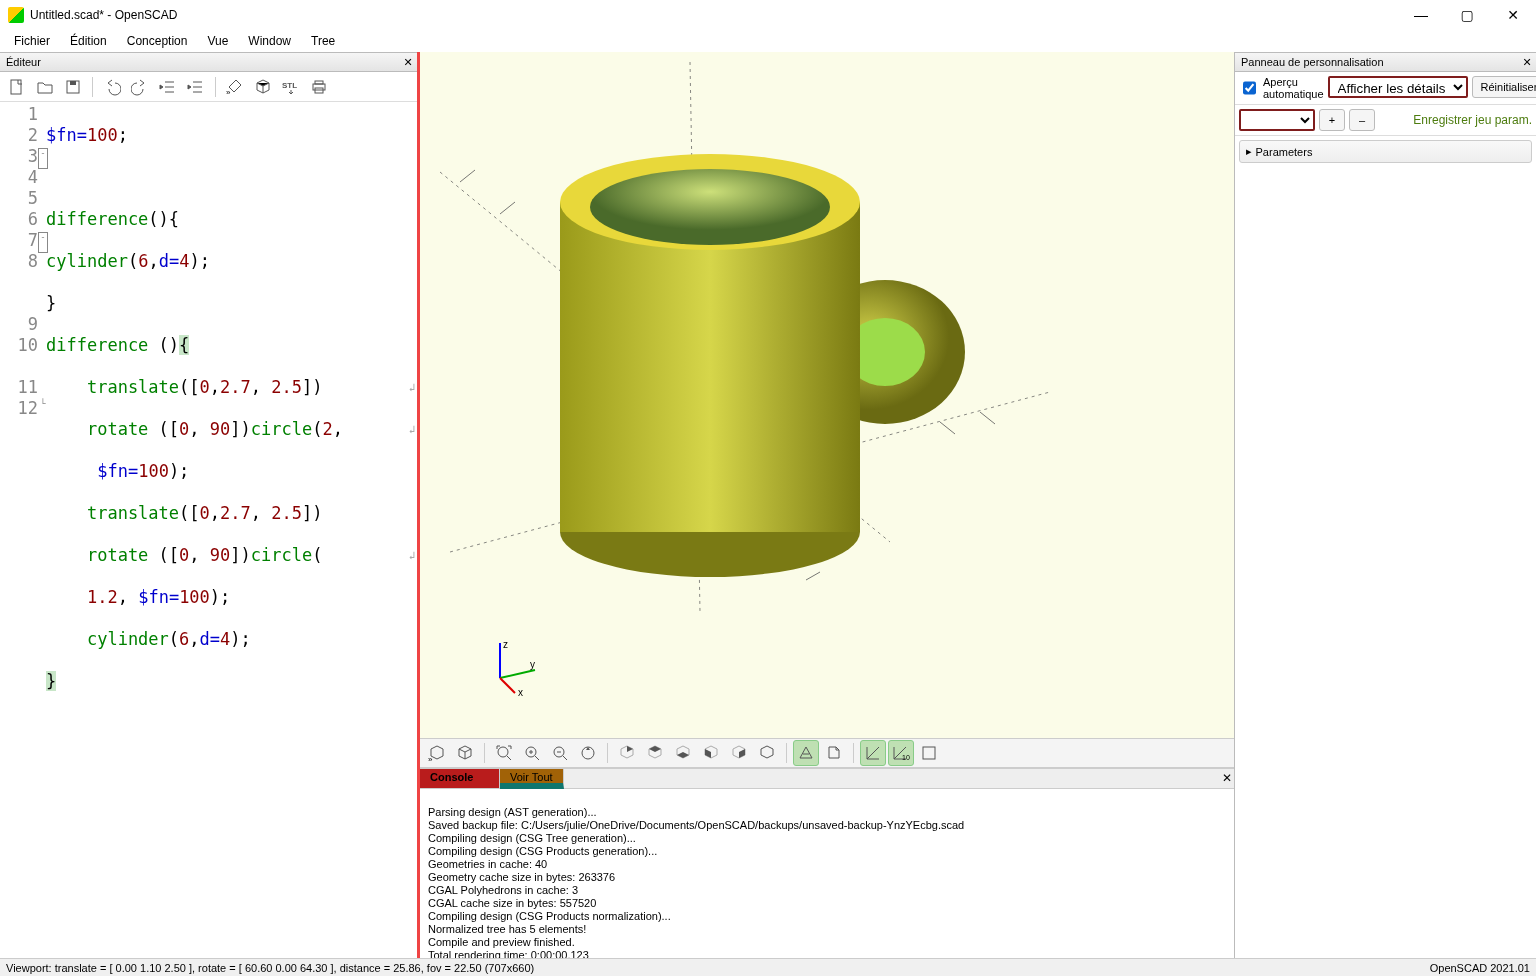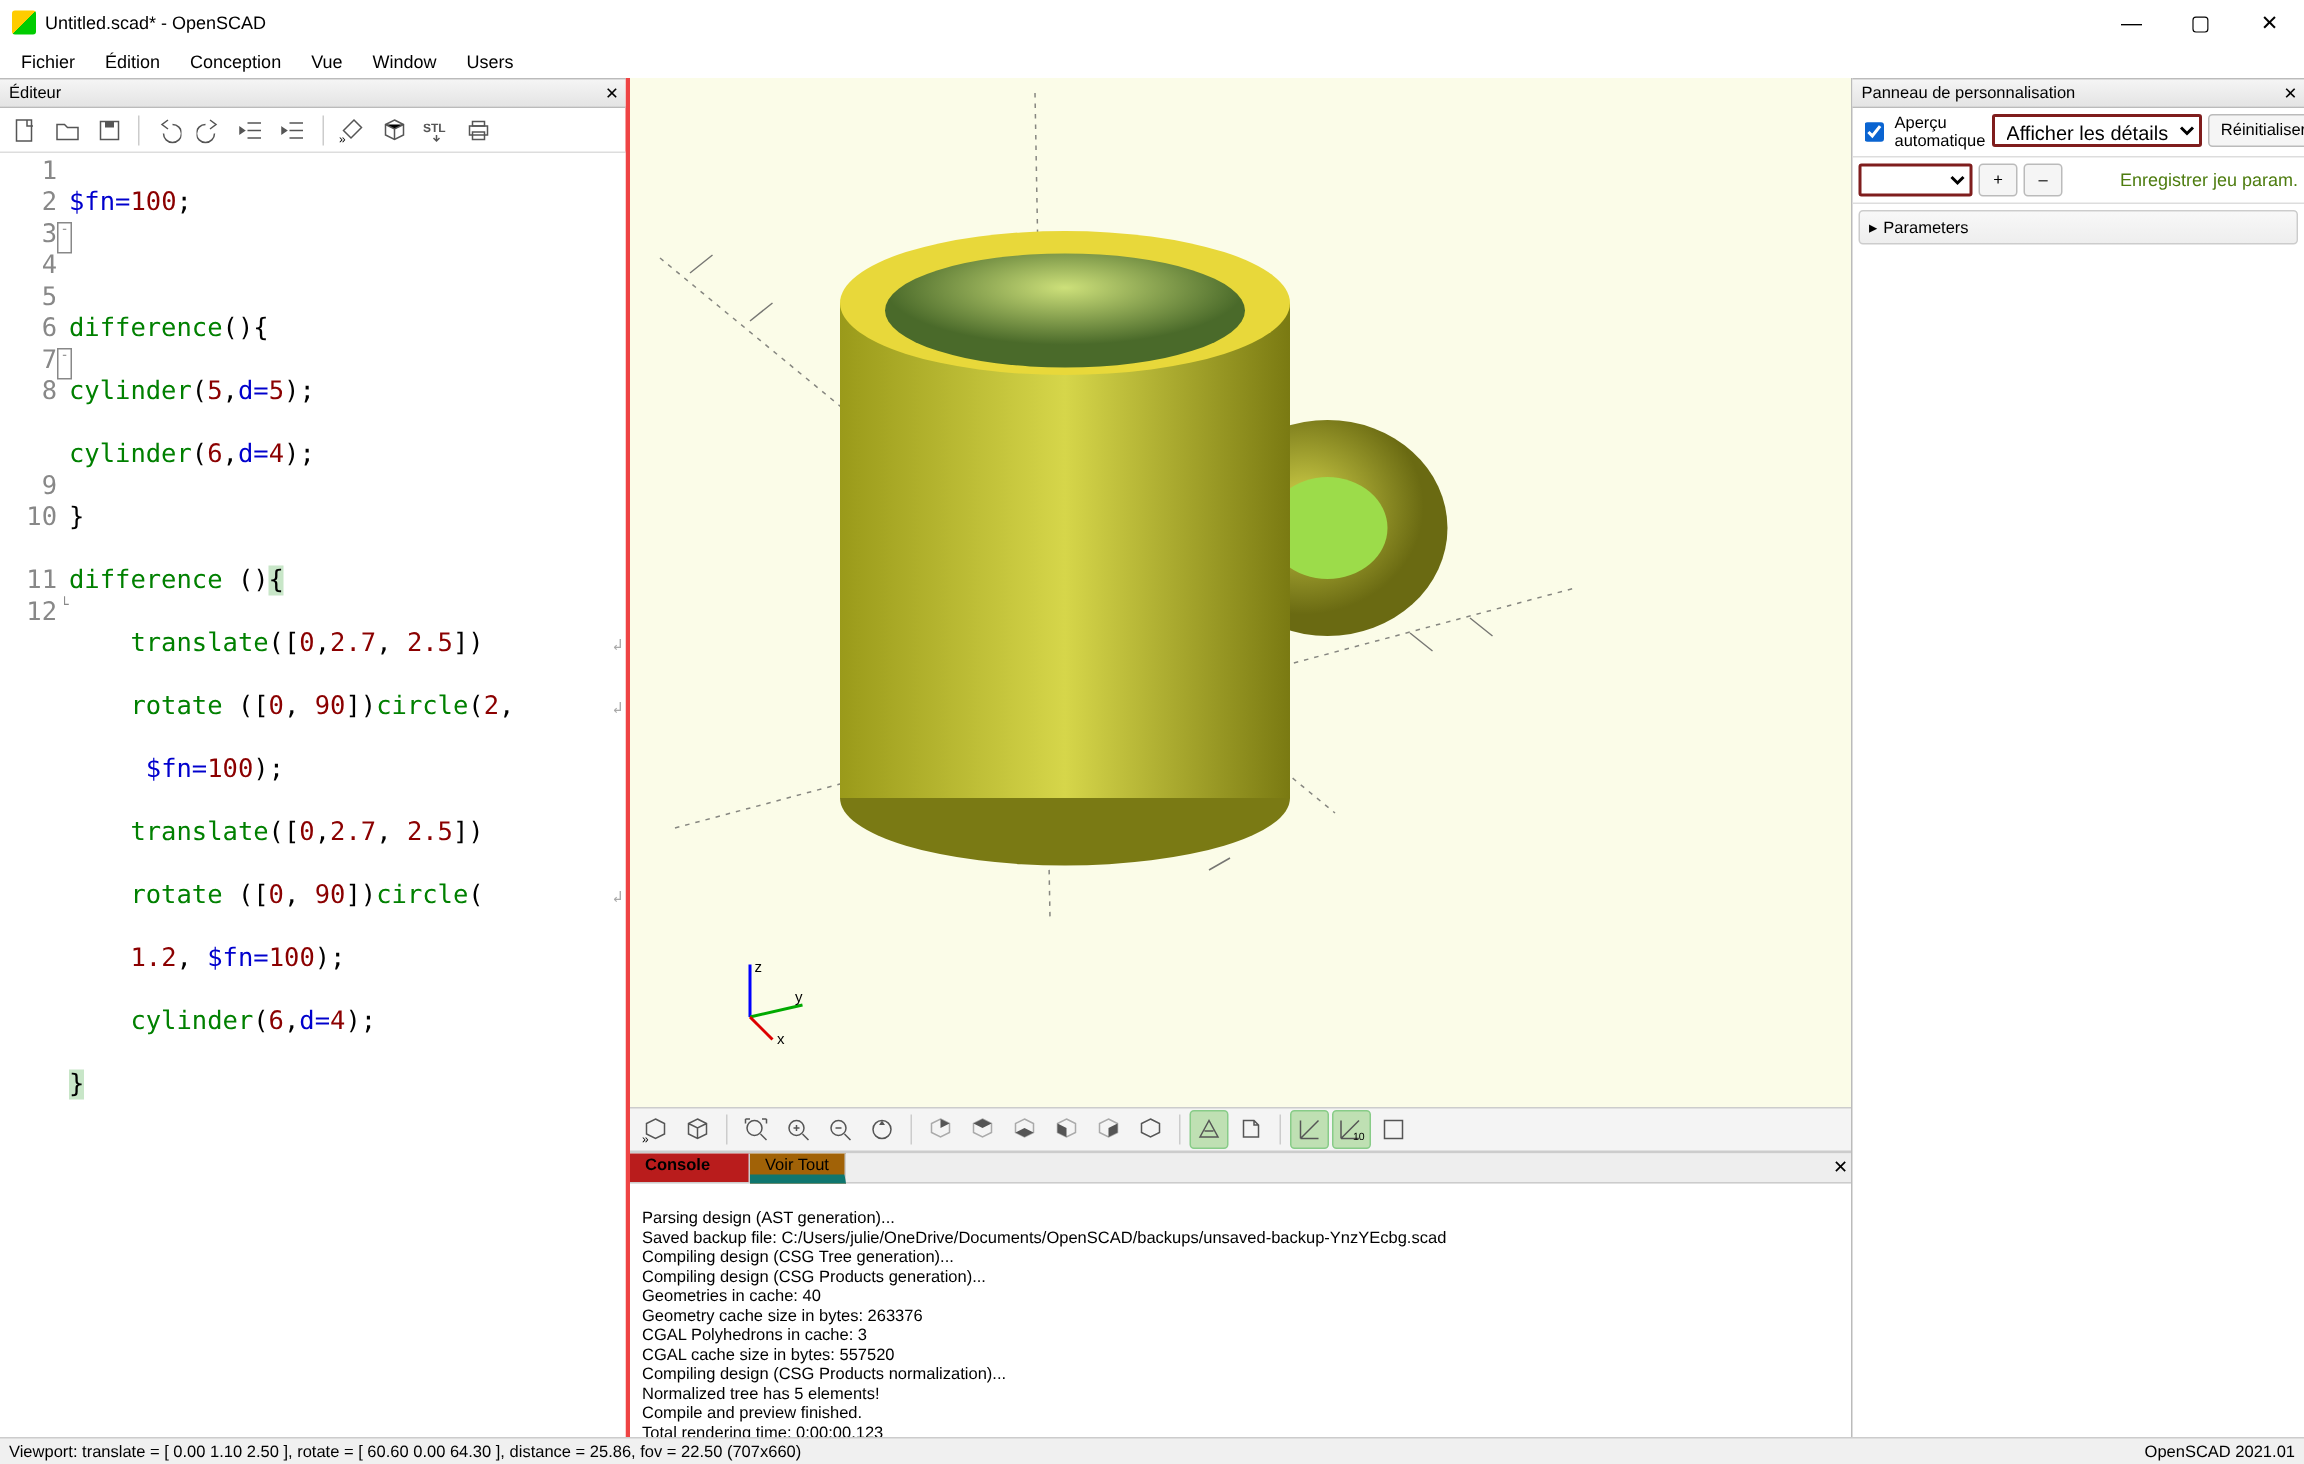--- a/index.html
+++ b/index.html
@@ -87,21 +87,21 @@
   <div class="winbtn">▢</div>
   <div class="winbtn close">✕</div>
 </div>
 
 <div class="menubar">
   <span>Fichier</span>
   <span>Édition</span>
   <span>Conception</span>
   <span>Vue</span>
   <span>Window</span>
-  <span>Users</span>
+  <span>Tree</span>
 </div>
 
 <div class="main">
 
   <div class="left">
     <div class="panetitle">
       <span>Éditeur</span>
       <div class="spacer"></div>
       <span class="closebtn">✕</span>
     </div>
@@ -193,21 +193,20 @@
           <div>11</div>
         <div>12</div>
         <div class="fold" style="top:46px">-</div>
         <div class="fold" style="top:130px">-</div>
         <div class="fold" style="top:298px;border:none">└</div>
       </div>
       <div class="code">
 <div class="ln"><span class="sys">$fn</span><span class="op">=</span><span class="num">100</span><span>;</span></div>
 <div class="ln"></div>
 <div class="ln"><span class="kw">difference</span><span>()</span><span>{</span></div>
-<div class="ln"><span class="kw">cylinder</span><span>(</span><span class="num">5</span><span>,</span><span class="sys">d</span><span class="op">=</span><span class="num">5</span><span>);</span></div>
 <div class="ln"><span class="kw">cylinder</span><span>(</span><span class="num">6</span><span>,</span><span class="sys">d</span><span class="op">=</span><span class="num">4</span><span>);</span></div>
 <div class="ln"><span>}</span></div>
 <div class="ln"><span class="kw">difference </span><span>()</span><span class="hl">{</span></div>
 <div class="ln"><span class="wrapicon">↲</span><span class="kw">    translate</span><span>([</span><span class="num">0</span><span>,</span><span class="num">2.7</span><span>, </span><span class="num">2.5</span><span>])</span></div>
 <div class="ln"><span class="wrapicon">↲</span><span class="kw">    rotate </span><span>([</span><span class="num">0</span><span>, </span><span class="num">90</span><span>])</span><span class="kw">circle</span><span>(</span><span class="num">2</span><span>,</span></div>
 <div class="ln"><span>     </span><span class="sys">$fn</span><span class="op">=</span><span class="num">100</span><span>);</span></div>
 <div class="ln"><span class="kw">    translate</span><span>([</span><span class="num">0</span><span>,</span><span class="num">2.7</span><span>, </span><span class="num">2.5</span><span>])</span></div>
 <div class="ln"><span class="wrapicon">↲</span><span class="kw">    rotate </span><span>([</span><span class="num">0</span><span>, </span><span class="num">90</span><span>])</span><span class="kw">circle</span><span>(</span></div>
 <div class="ln"><span>    </span><span class="num">1.2</span><span>, </span><span class="sys">$fn</span><span class="op">=</span><span class="num">100</span><span>);</span></div>
 <div class="ln"><span class="kw">    cylinder</span><span>(</span><span class="num">6</span><span>,</span><span class="sys">d</span><span class="op">=</span><span class="num">4</span><span>);</span></div>

